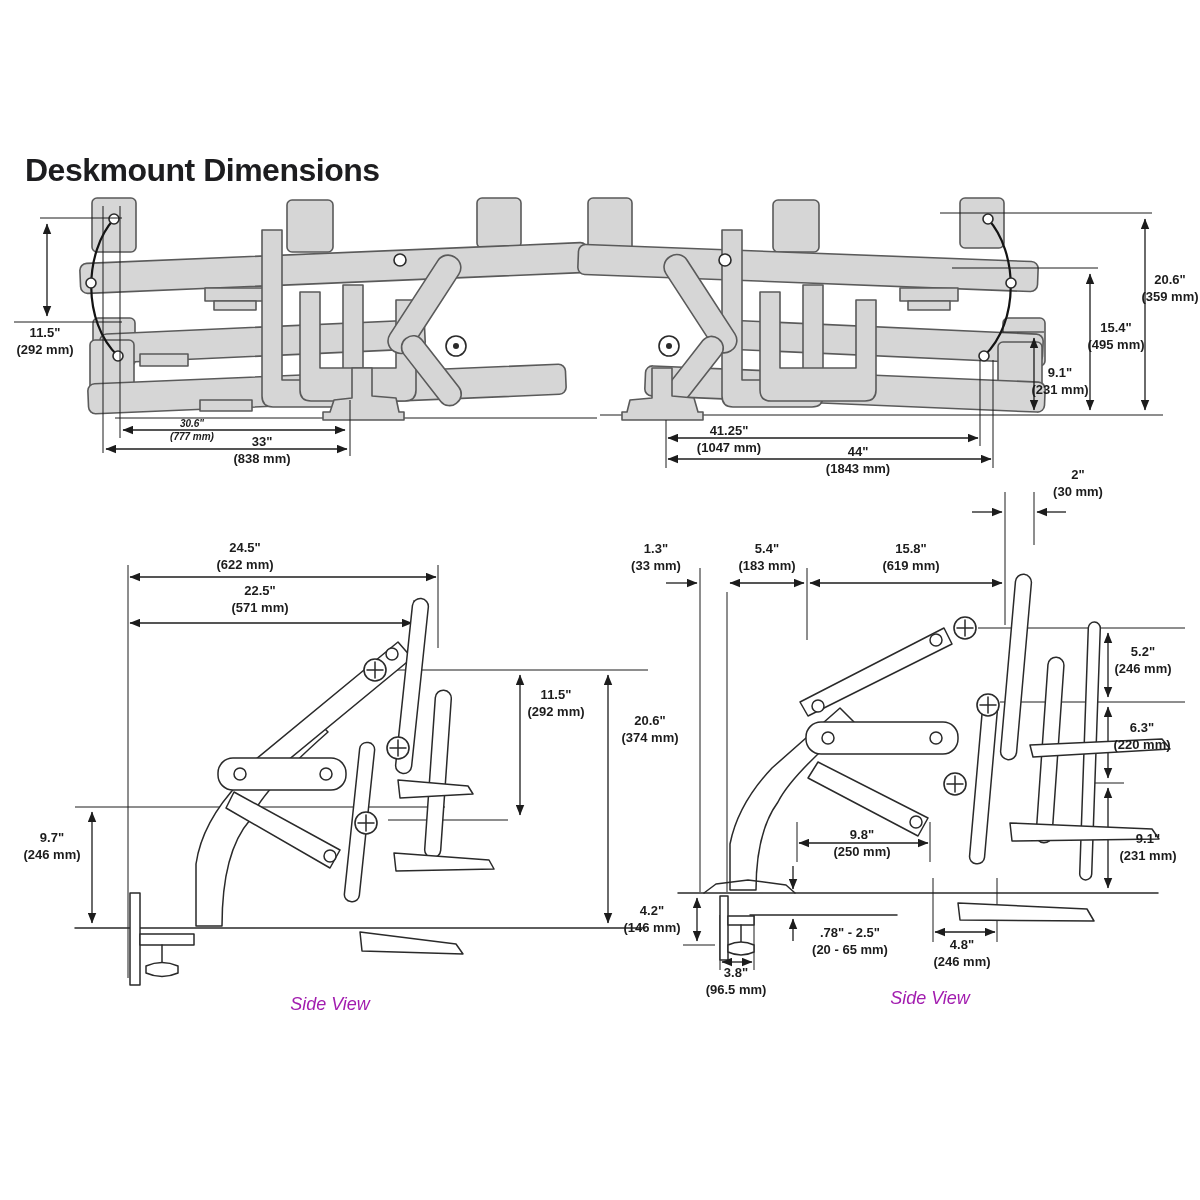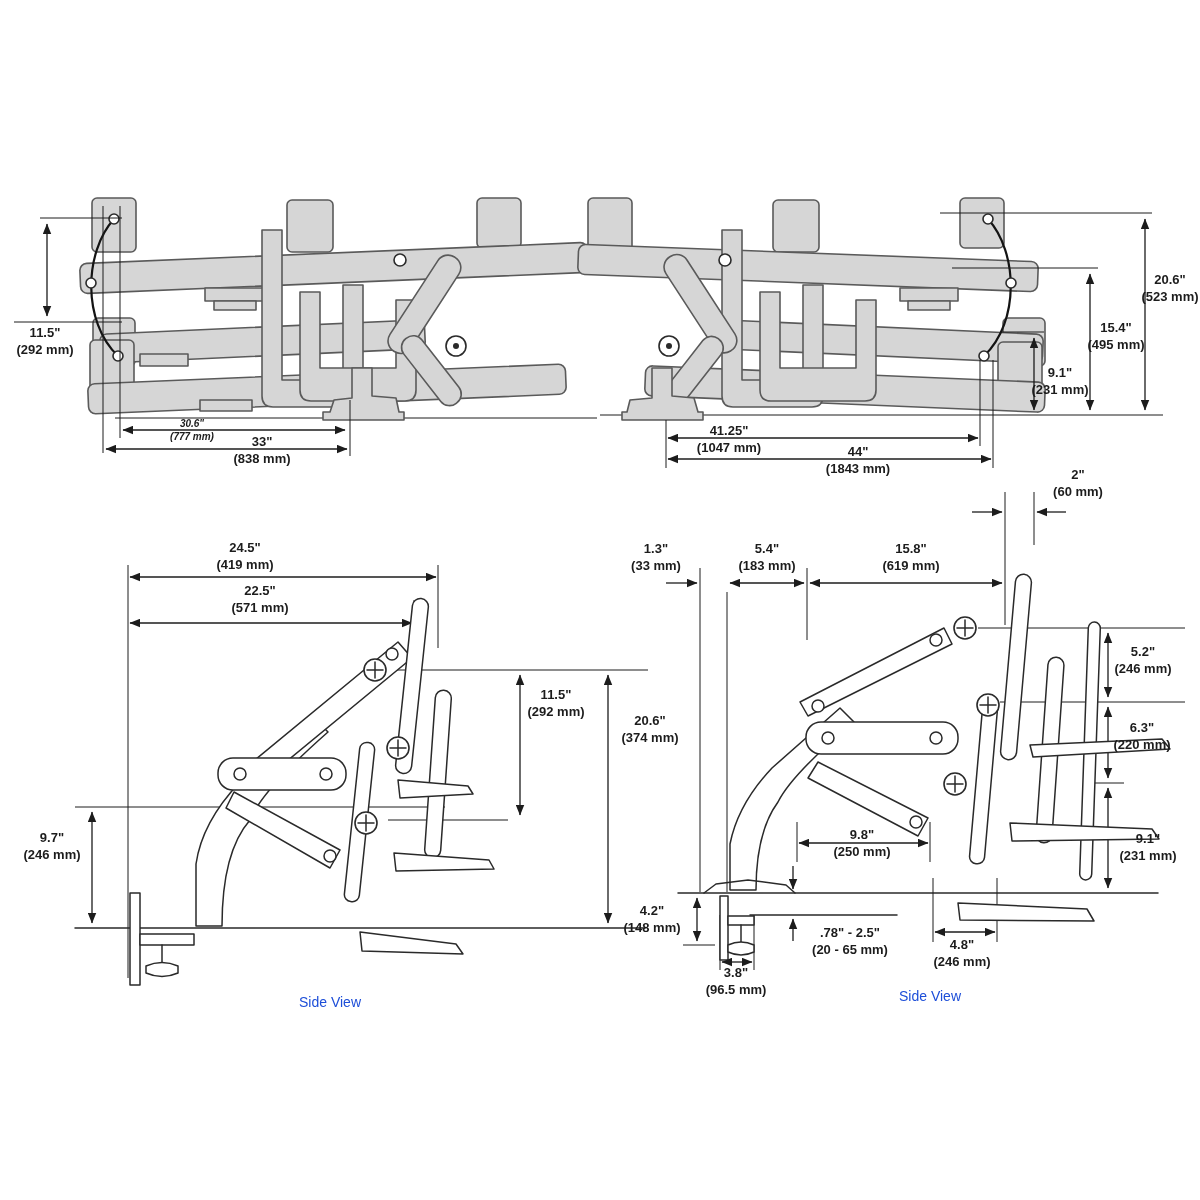--- a/index.html
+++ b/index.html
@@ -5,22 +5,22 @@
   html,body{margin:0;padding:0;background:#fff;}
   #canvas{position:relative;width:1200px;height:1200px;background:#fff;overflow:hidden;
           font-family:"Liberation Sans", sans-serif;}
   #art{position:absolute;left:0;top:0;}
   .title{position:absolute;left:25px;top:152px;font-size:32px;font-weight:bold;
          color:#1d1d1f;letter-spacing:-0.5px;margin:0;}
   .dim{position:absolute;transform:translateX(-50%);text-align:center;
        font-size:13px;font-weight:bold;color:#1c1c1c;line-height:17px;white-space:nowrap;}
   .dim span{display:block;}
   .dim.small{font-size:10px;font-style:italic;font-weight:600;line-height:13px;}
-  .view-label{position:absolute;transform:translateX(-50%);
-              font-size:14px;color:#1d4ed8;white-space:nowrap;}
+  .view-label{position:absolute;transform:translateX(-50%);font-style:italic;
+              font-size:18px;color:#a21caf;white-space:nowrap;}
   
   .gfill{fill:#d6d6d6;stroke:#5a5a5a;stroke-width:1.6;stroke-linejoin:round;}
   .ln{fill:none;stroke:#2a2a2a;stroke-width:1.5;stroke-linejoin:round;stroke-linecap:round;}
   .lnf{fill:#fff;stroke:#2a2a2a;stroke-width:1.5;stroke-linejoin:round;}
   .dl{stroke:#1c1c1c;stroke-width:1.3;fill:none;}
   .xl{stroke:#1c1c1c;stroke-width:1;fill:none;}
   .arc{fill:none;stroke:#141414;stroke-width:2.2;}
   .piv{fill:#fff;stroke:#2a2a2a;stroke-width:1.6;}
 </style>
 </head>
@@ -236,58 +236,59 @@
         <circle class="piv" cx="988" cy="705" r="11"></circle>
           <line class="ln" x1="988" y1="697" x2="988" y2="713"></line>
           <line class="ln" x1="980" y1="705" x2="996" y2="705"></line>
         <circle class="piv" cx="955" cy="784" r="11"></circle>
           <line class="ln" x1="955" y1="776" x2="955" y2="792"></line>
           <line class="ln" x1="947" y1="784" x2="963" y2="784"></line>
       </g>
     </g>
   </svg>
 
+  <h1 class="title">Deskmount Dimensions</h1>
 
   <div class="dim" style="left:45px;top:324px">
     <span>11.5"</span>
     <span>(292 mm)</span>
   </div>
   <div class="dim small" style="left:192px;top:417px">
     <span>30.6"</span>
     <span>(777 mm)</span>
   </div>
   <div class="dim" style="left:262px;top:433px">
     <span>33"</span>
     <span>(838 mm)</span>
   </div>
 
   <div class="dim" style="left:1170px;top:271px">
     <span>20.6"</span>
-    <span>(523 mm)</span>
+    <span>(359 mm)</span>
   </div>
   <div class="dim" style="left:1116px;top:319px">
     <span>15.4"</span>
     <span>(495 mm)</span>
   </div>
   <div class="dim" style="left:1060px;top:364px">
     <span>9.1"</span>
     <span>(231 mm)</span>
   </div>
   <div class="dim" style="left:729px;top:422px">
     <span>41.25"</span>
     <span>(1047 mm)</span>
   </div>
   <div class="dim" style="left:858px;top:443px">
     <span>44"</span>
     <span>(1843 mm)</span>
   </div>
 
   <div class="dim" style="left:245px;top:539px">
     <span>24.5"</span>
-    <span>(419 mm)</span>
+    <span>(622 mm)</span>
   </div>
   <div class="dim" style="left:260px;top:582px">
     <span>22.5"</span>
     <span>(571 mm)</span>
   </div>
   <div class="dim" style="left:556px;top:686px">
     <span>11.5"</span>
     <span>(292 mm)</span>
   </div>
   <div class="dim" style="left:650px;top:712px">
@@ -307,41 +308,41 @@
   <div class="dim" style="left:767px;top:540px">
     <span>5.4"</span>
     <span>(183 mm)</span>
   </div>
   <div class="dim" style="left:911px;top:540px">
     <span>15.8"</span>
     <span>(619 mm)</span>
   </div>
   <div class="dim" style="left:1078px;top:466px">
     <span>2"</span>
-    <span>(60 mm)</span>
+    <span>(30 mm)</span>
   </div>
   <div class="dim" style="left:1143px;top:643px">
     <span>5.2"</span>
     <span>(246 mm)</span>
   </div>
   <div class="dim" style="left:1142px;top:719px">
     <span>6.3"</span>
     <span>(220 mm)</span>
   </div>
   <div class="dim" style="left:1148px;top:830px">
     <span>9.1"</span>
     <span>(231 mm)</span>
   </div>
   <div class="dim" style="left:862px;top:826px">
     <span>9.8"</span>
     <span>(250 mm)</span>
   </div>
   <div class="dim" style="left:652px;top:902px">
     <span>4.2"</span>
-    <span>(148 mm)</span>
+    <span>(146 mm)</span>
   </div>
   <div class="dim" style="left:850px;top:924px">
     <span>.78" - 2.5"</span>
     <span>(20 - 65 mm)</span>
   </div>
   <div class="dim" style="left:736px;top:964px">
     <span>3.8"</span>
     <span>(96.5 mm)</span>
   </div>
   <div class="dim" style="left:962px;top:936px">

